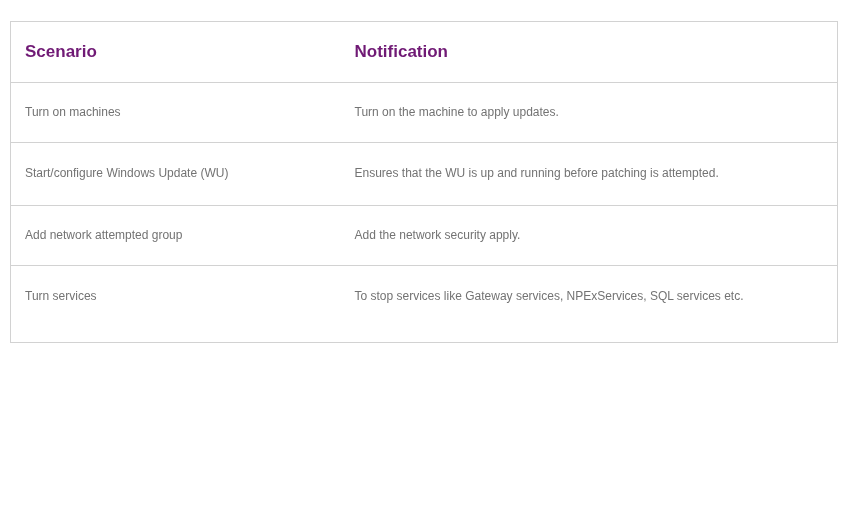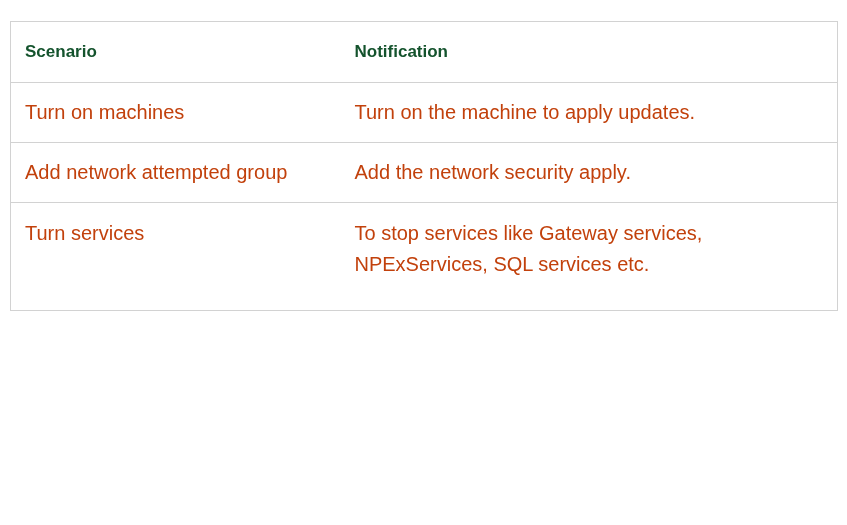--- a/index.html
+++ b/index.html
@@ -47,29 +47,29 @@
   table.scenario-table tr > td:first-child {
     border-left: 1px solid #d2d2d2;
   }
   table.scenario-table tr > th:last-child,
   table.scenario-table tr > td:last-child {
     border-right: 1px solid #d2d2d2;
   }
 
   .cell {
     padding: 15px 14px 16px 14px;
-    font-size: 20px;
+    font-size: 12px;
     line-height: 31px;
-    color: #c2410c;
+    color: #737373;
     font-weight: 400;
   }
   thead .cell {
     font-weight: 700;
     font-size: 17px;
-    color: #14532d;
+    color: #701a75;
     padding-top: 14px;
     padding-bottom: 15px;
   }
   .row-tall .cell {
     padding-bottom: 30px;
   }
   .row-short .cell {
     padding-top: 14px;
     padding-bottom: 14px;
   }
@@ -96,20 +96,28 @@
       </thead>
       <tbody>
         <tr class="row-short">
           <td>
             <div class="cell">Turn on machines</div>
           </td>
           <td>
             <div class="cell">Turn on the machine to apply updates.</div>
           </td>
         </tr>
+        <tr>
+          <td>
+            <div class="cell">Start/configure Windows Update (WU)</div>
+          </td>
+          <td>
+            <div class="cell">Ensures that the WU is up and running before patching is attempted.</div>
+          </td>
+        </tr>
         <tr class="row-short">
           <td>
             <div class="cell">Add network attempted group</div>
           </td>
           <td>
             <div class="cell">Add the network security apply.</div>
           </td>
         </tr>
         <tr class="row-tall">
           <td>

